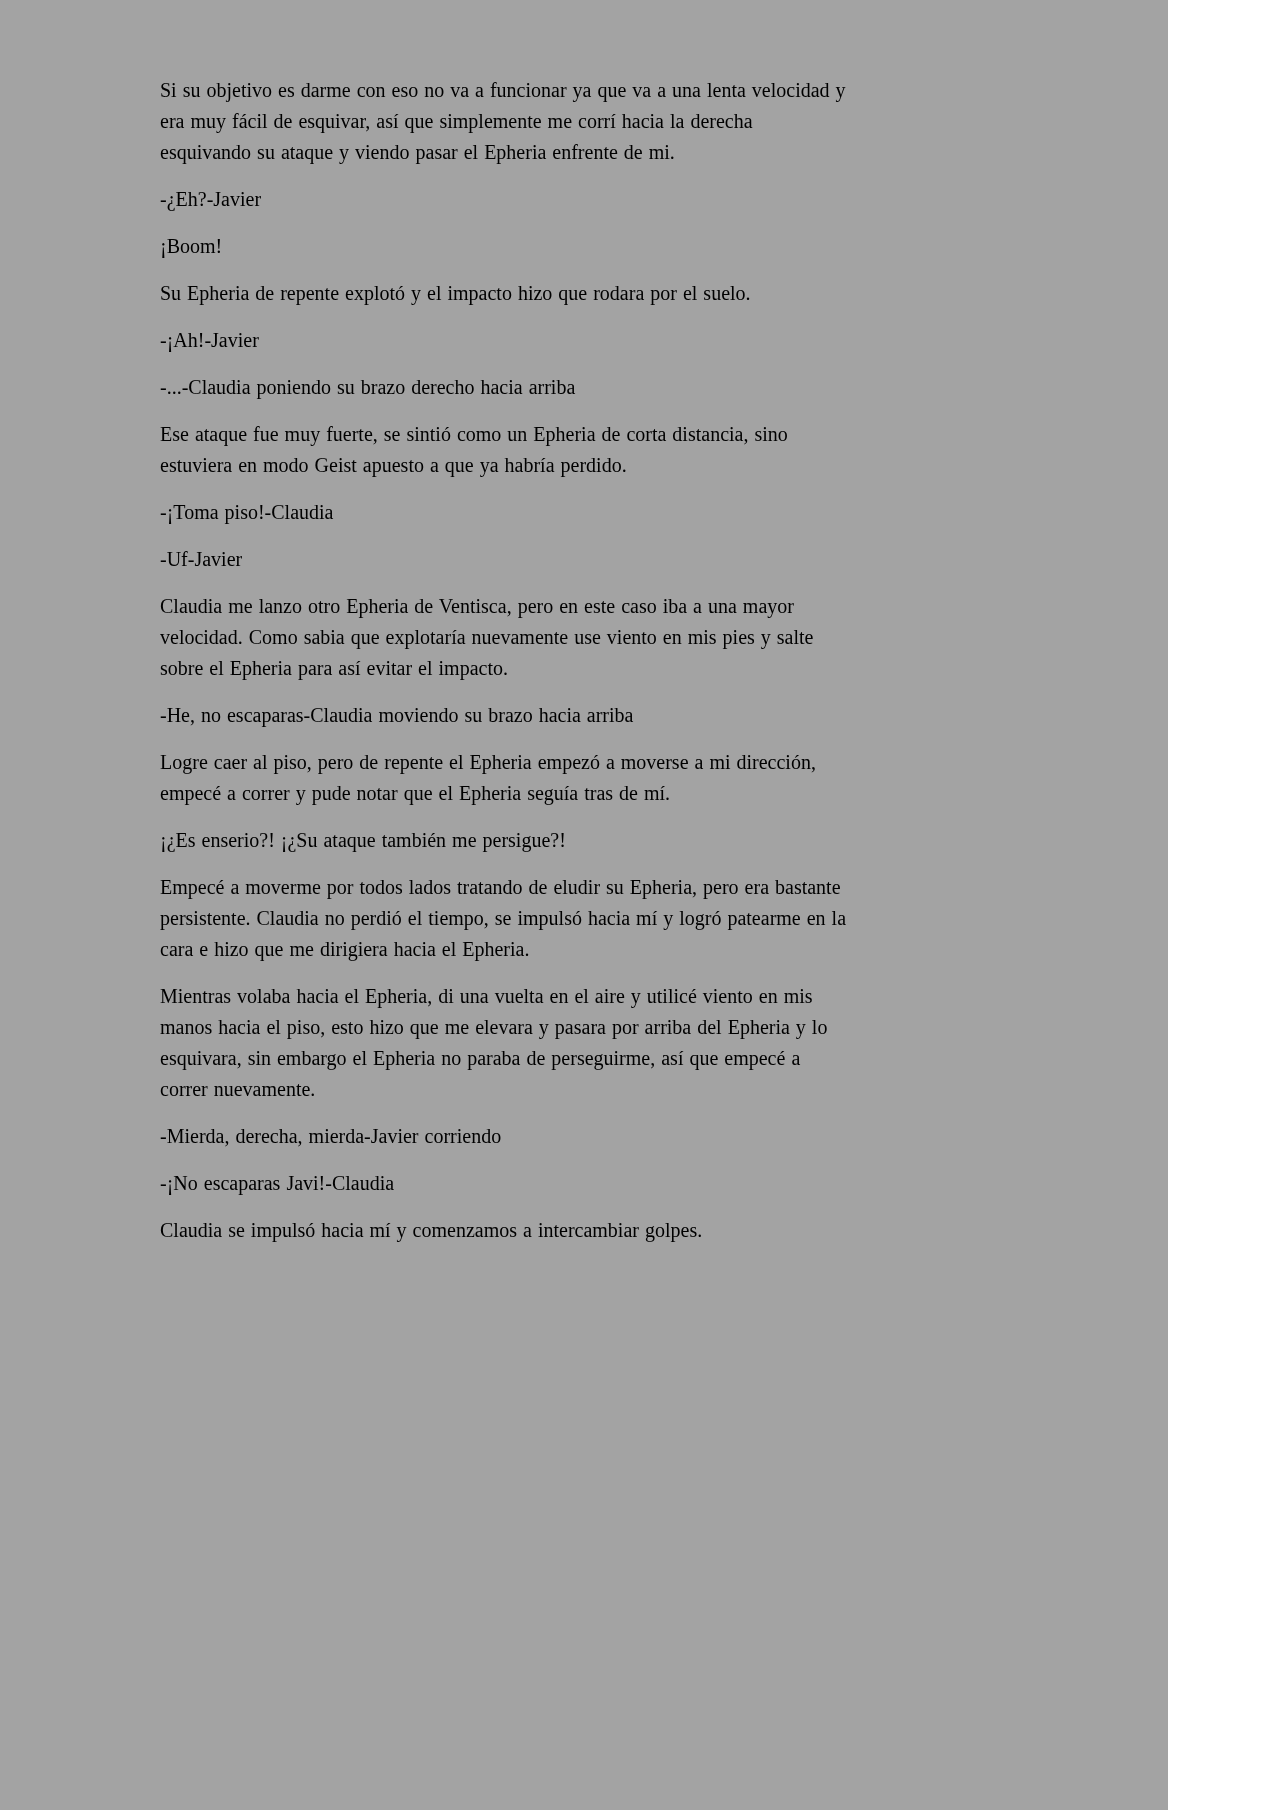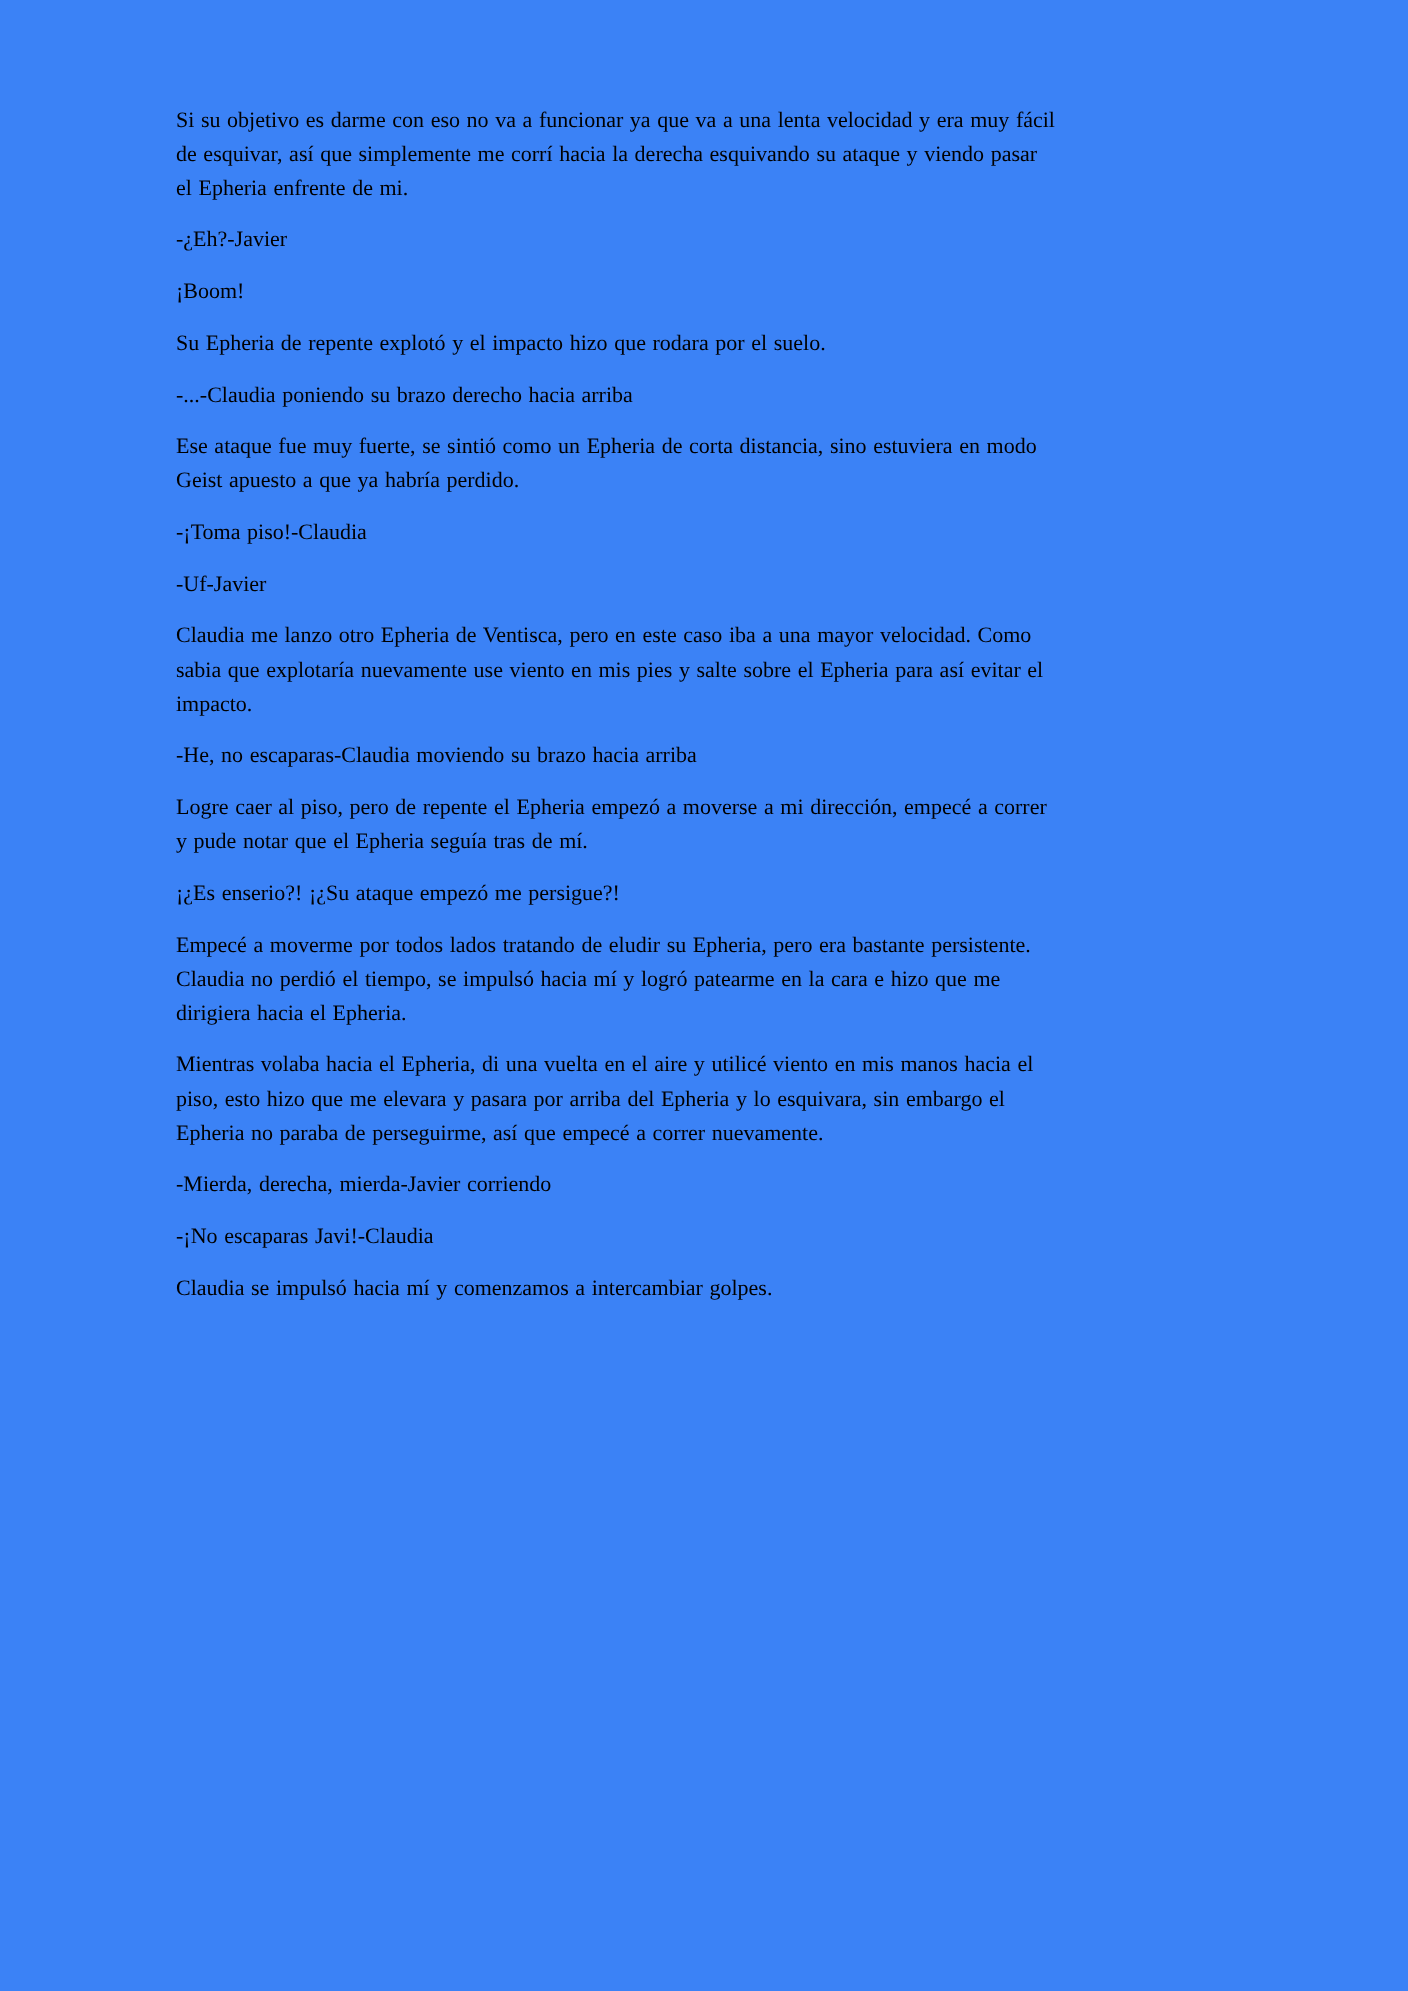--- a/index.html
+++ b/index.html
@@ -9,46 +9,47 @@
   }
   body {
     width: 1280px;
     height: 1810px;
     font-family: "Liberation Serif", "DejaVu Serif", serif;
     color: #000000;
     overflow: hidden;
   }
   .page {
     box-sizing: border-box;
-    width: 1280px;
+    width: 1168px;
     height: 1810px;
-    padding: 94px 320px 0 160px;
-    background: #3b82f6;
+    padding: 75px 320px 0 160px;
+    background: #a3a3a3;
   }
   .page p {
     margin: 0 0 16px 0;
     font-size: 20px;
     line-height: 31px;
     word-spacing: 1px;
   }
 </style>
 </head>
 <body>
 
 <div class="page">
   <p>Si su objetivo es darme con eso no va a funcionar ya que va a una lenta velocidad y era muy fácil de esquivar, así que simplemente me corrí hacia la derecha esquivando su ataque y viendo pasar el Epheria enfrente de mi.</p>
   <p>-¿Eh?-Javier</p>
   <p>¡Boom!</p>
   <p>Su Epheria de repente explotó y el impacto hizo que rodara por el suelo.</p>
+  <p>-¡Ah!-Javier</p>
   <p>-...-Claudia poniendo su brazo derecho hacia arriba</p>
   <p>Ese ataque fue muy fuerte, se sintió como un Epheria de corta distancia, sino estuviera en modo Geist apuesto a que ya habría perdido.</p>
   <p>-¡Toma piso!-Claudia</p>
   <p>-Uf-Javier</p>
   <p>Claudia me lanzo otro Epheria de Ventisca, pero en este caso iba a una mayor velocidad. Como sabia que explotaría nuevamente use viento en mis pies y salte sobre el Epheria para así evitar el impacto.</p>
   <p>-He, no escaparas-Claudia moviendo su brazo hacia arriba</p>
   <p>Logre caer al piso, pero de repente el Epheria empezó a moverse a mi dirección, empecé a correr y pude notar que el Epheria seguía tras de mí.</p>
-  <p>¡¿Es enserio?! ¡¿Su ataque empezó me persigue?!</p>
+  <p>¡¿Es enserio?! ¡¿Su ataque también me persigue?!</p>
   <p>Empecé a moverme por todos lados tratando de eludir su Epheria, pero era bastante persistente. Claudia no perdió el tiempo, se impulsó hacia mí y logró patearme en la cara e hizo que me dirigiera hacia el Epheria.</p>
   <p>Mientras volaba hacia el Epheria, di una vuelta en el aire y utilicé viento en mis manos hacia el piso, esto hizo que me elevara y pasara por arriba del Epheria y lo esquivara, sin embargo el Epheria no paraba de perseguirme, así que empecé a correr nuevamente.</p>
   <p>-Mierda, derecha, mierda-Javier corriendo</p>
   <p>-¡No escaparas Javi!-Claudia</p>
   <p>Claudia se impulsó hacia mí y comenzamos a intercambiar golpes.</p>
 </div>
 
 </body></html>

